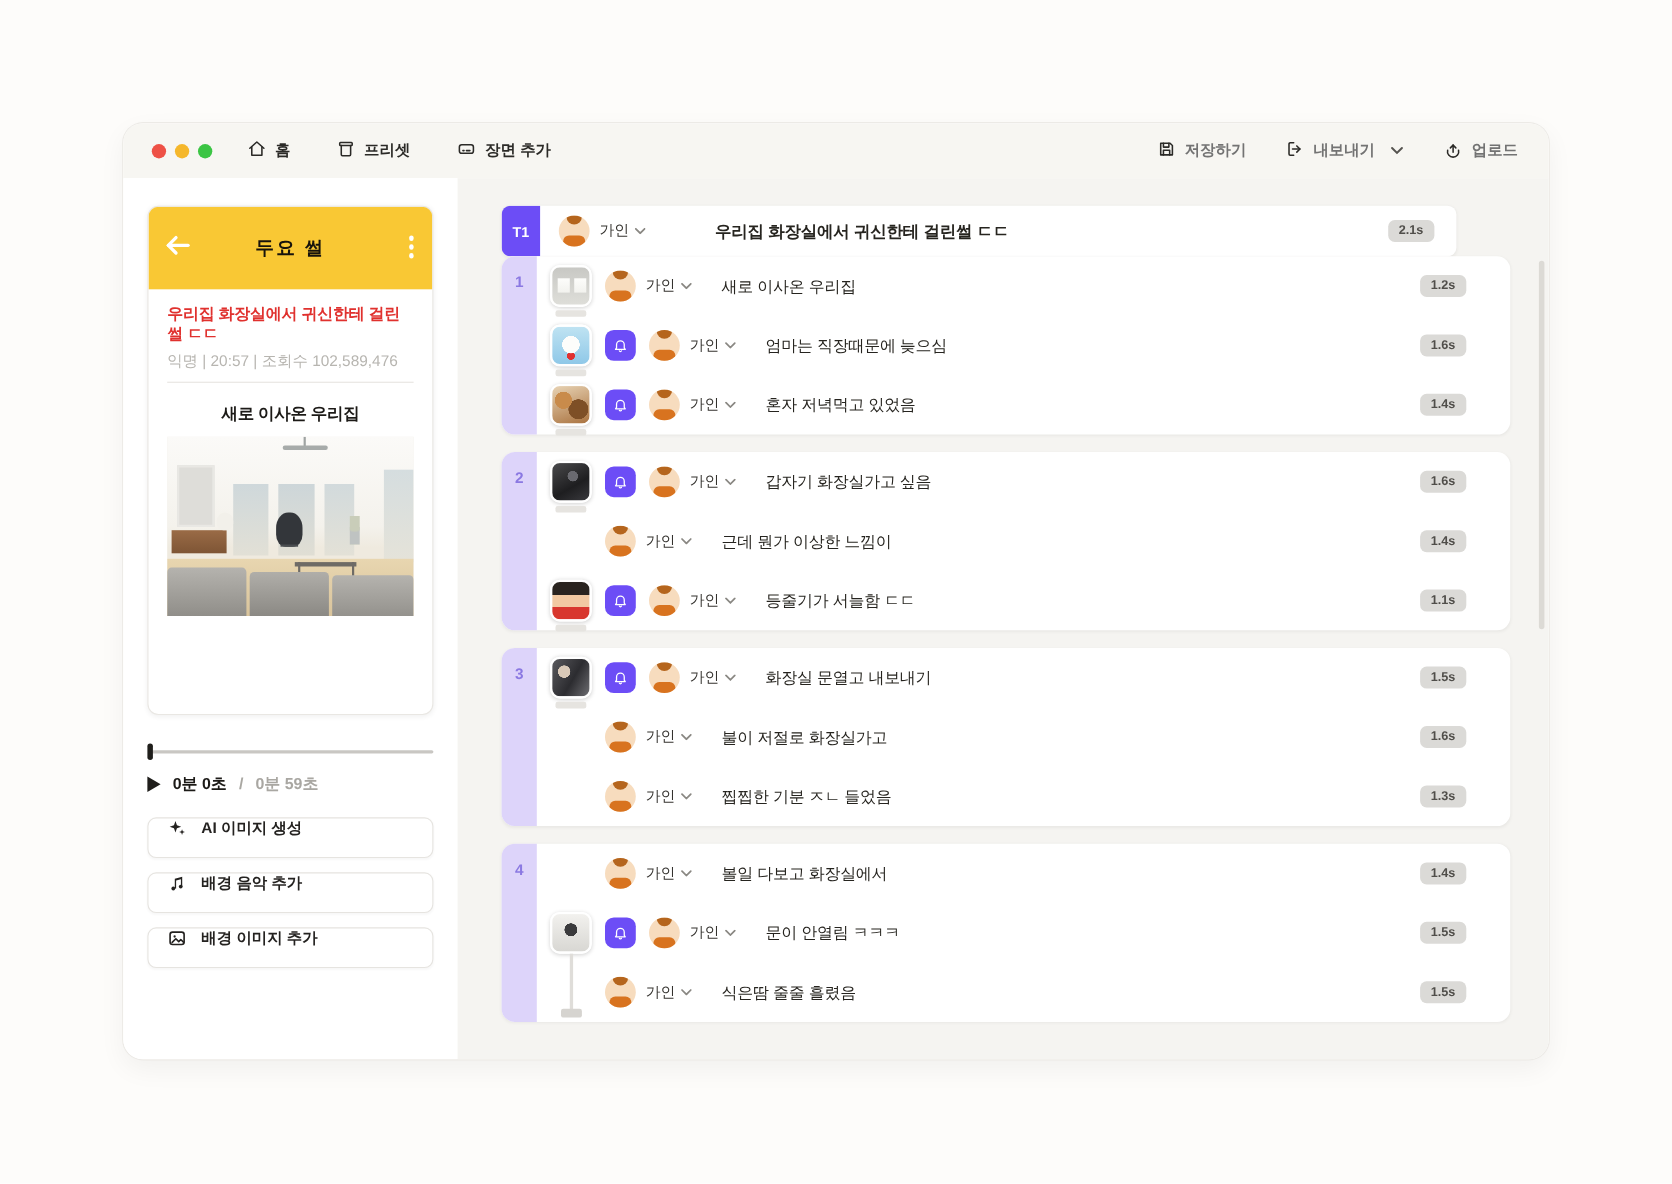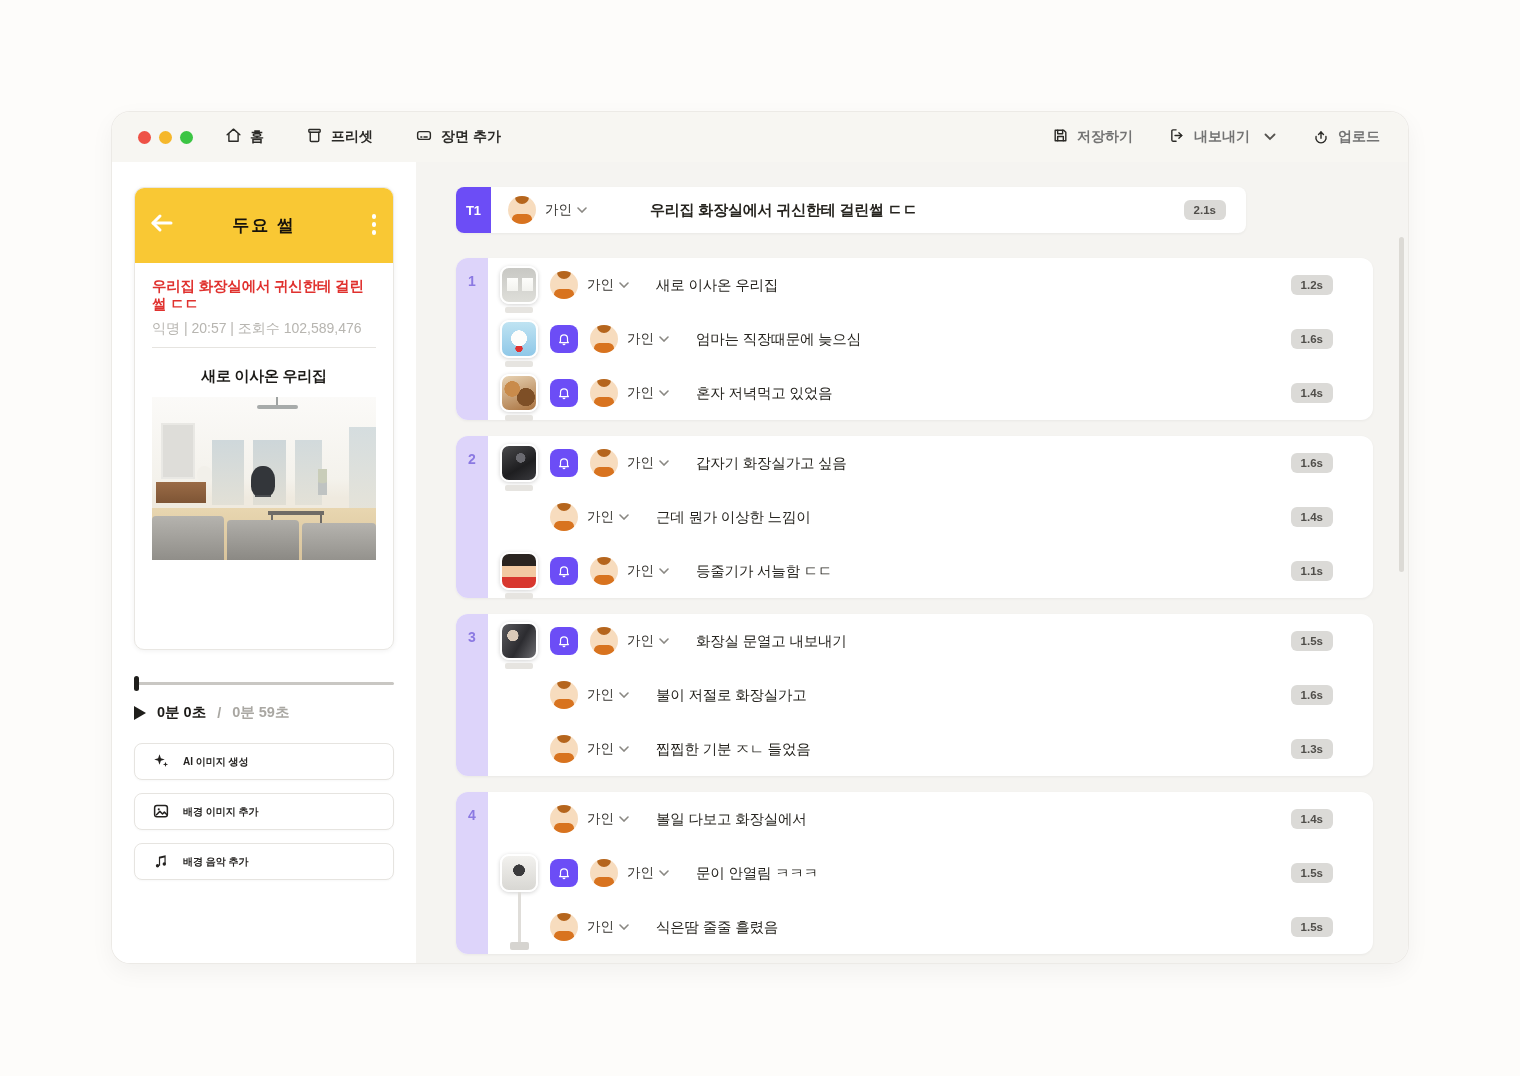--- a/index.html
+++ b/index.html
@@ -68,23 +68,23 @@
   
   .slider { margin-top:26px; position:relative; height:15px; cursor:pointer; }
   .slider-track { position:absolute; top:6px; left:2px; right:0; height:3px; background:#C9C7C3; border-radius:2px; }
   .slider-handle { position:absolute; left:0; top:0; width:5px; height:15px; background:#1F1E1B; border-radius:3px; cursor:grab; }
   .player { display:flex; align-items:center; gap:11px; margin-top:12px; font-size:14.5px; }
   .play-btn { width:0; height:0; border-left:12px solid #1F1E1B; border-top:7.5px solid transparent; border-bottom:7.5px solid transparent; cursor:pointer; }
   .time-current { font-weight:800; color:#1C1A17; }
   .time-sep { color:#A9A7A2; font-weight:600; }
   .time-total { color:#A9A7A2; font-weight:600; }
   .side-tools { margin-top:21px; display:flex; flex-direction:column; gap:13px; }
-  .side-btn { height:37px; border:1px solid #E6E4E0; border-radius:8px; background:#fff; display:flex; align-items:center; gap:13px; padding:0 17px; font-size:10px; font-weight:700; color:#242220; cursor:pointer; box-shadow:0 1px 2px rgba(0,0,0,.03); }
-  
-  .t1-row { width:790px; height:46px; background:#fff; border-radius:8px; display:flex; align-items:center; overflow:hidden; margin-bottom:25px; box-shadow:0 1px 3px rgba(0,0,0,.05); }
+  .side-btn { height:37px; border:1px solid #E6E4E0; border-radius:8px; background:#fff; display:flex; align-items:flex-start; gap:13px; padding:0 17px; font-size:14px; font-weight:700; color:#242220; cursor:pointer; box-shadow:0 1px 2px rgba(0,0,0,.03); }
+  
+  .t1-row { width:868px; height:46px; background:#fff; border-radius:8px; display:flex; align-items:center; overflow:hidden; box-shadow:0 1px 3px rgba(0,0,0,.05); }
   .t1-tag { width:35px; align-self:stretch; background:#6C4DF6; color:#fff; font-weight:800; font-size:13px; display:flex; align-items:center; justify-content:center; flex:none; }
   .t1-row .avatar { margin-left:17px; }
   .t1-text { margin-left:36px; font-size:15px; font-weight:600; color:#26241F; letter-spacing:-0.2px; }
   .t1-row .dur { margin-right:20px; }
   .scene { width:917px; height:162px; background:#fff; border-radius:12px; display:flex; margin-bottom:16px; box-shadow:0 1px 3px rgba(0,0,0,.05); position:relative; }
   .scene-strip { width:32px; flex:none; background:#DDD4FA; border-radius:12px 0 0 12px; text-align:center; padding-top:15px; color:#8B79E2; font-weight:800; font-size:14px; }
   .scene-rows { flex:1; display:flex; flex-direction:column; }
   .row { display:flex; align-items:center; padding:0 40px 0 12px; height:54px; }
   .thumb-slot { width:38px; height:38px; margin-right:12px; flex:none; position:relative; }
   .thumb { width:38px; height:38px; border-radius:9px; border:2px solid #fff; box-shadow:0 1px 4px rgba(0,0,0,.18); cursor:pointer; }
@@ -253,34 +253,34 @@
 
       <div class="side-tools">
         <button class="side-btn">
           <span><svg width="18" height="18" viewBox="0 0 24 24" fill="#242220">
                 <path d="M10 3l1.8 5.2L17 10l-5.2 1.8L10 17l-1.8-5.2L3 10l5.2-1.8z"></path>
                 <path d="M18 13l.9 2.6L21.5 16.5l-2.6.9L18 20l-.9-2.6-2.6-.9 2.6-.9z"></path>
               </svg></span>
           <span>AI 이미지 생성</span>
         </button>
         <button class="side-btn">
+          <span><svg width="18" height="18" viewBox="0 0 24 24" fill="#242220">
+                <path d="M9.2 18.2V6.4l9-2.2v11.6h-1.6V7.2l-5.8 1.5v9.5z"></path>
+                <circle cx="7.4" cy="18.3" r="2.3"></circle>
+                <circle cx="16.4" cy="16" r="2.3"></circle>
+              </svg></span>
+          <span>배경 음악 추가</span>
+        </button>
+        <button class="side-btn">
           <span><svg width="18" height="18" viewBox="0 0 24 24" fill="none" stroke="#242220" stroke-width="2" stroke-linecap="round" stroke-linejoin="round">
                 <rect x="3.5" y="4.5" width="17" height="15" rx="3"></rect>
                 <circle cx="9" cy="9.8" r="1.4" fill="#242220" stroke="none"></circle>
                 <path d="M6 17l4.5-4.5 3.5 3.5 2.5-2.5 3.5 3.5"></path>
               </svg></span>
           <span>배경 이미지 추가</span>
-        </button>
-        <button class="side-btn">
-          <span><svg width="18" height="18" viewBox="0 0 24 24" fill="#242220">
-                <path d="M9.2 18.2V6.4l9-2.2v11.6h-1.6V7.2l-5.8 1.5v9.5z"></path>
-                <circle cx="7.4" cy="18.3" r="2.3"></circle>
-                <circle cx="16.4" cy="16" r="2.3"></circle>
-              </svg></span>
-          <span>배경 음악 추가</span>
         </button>
       </div>
     </div>
 
     <div class="main">
 
       <div class="t1-row">
         <div class="t1-tag">T1</div>
         <div class="avatar"></div>
         <div class="char">

